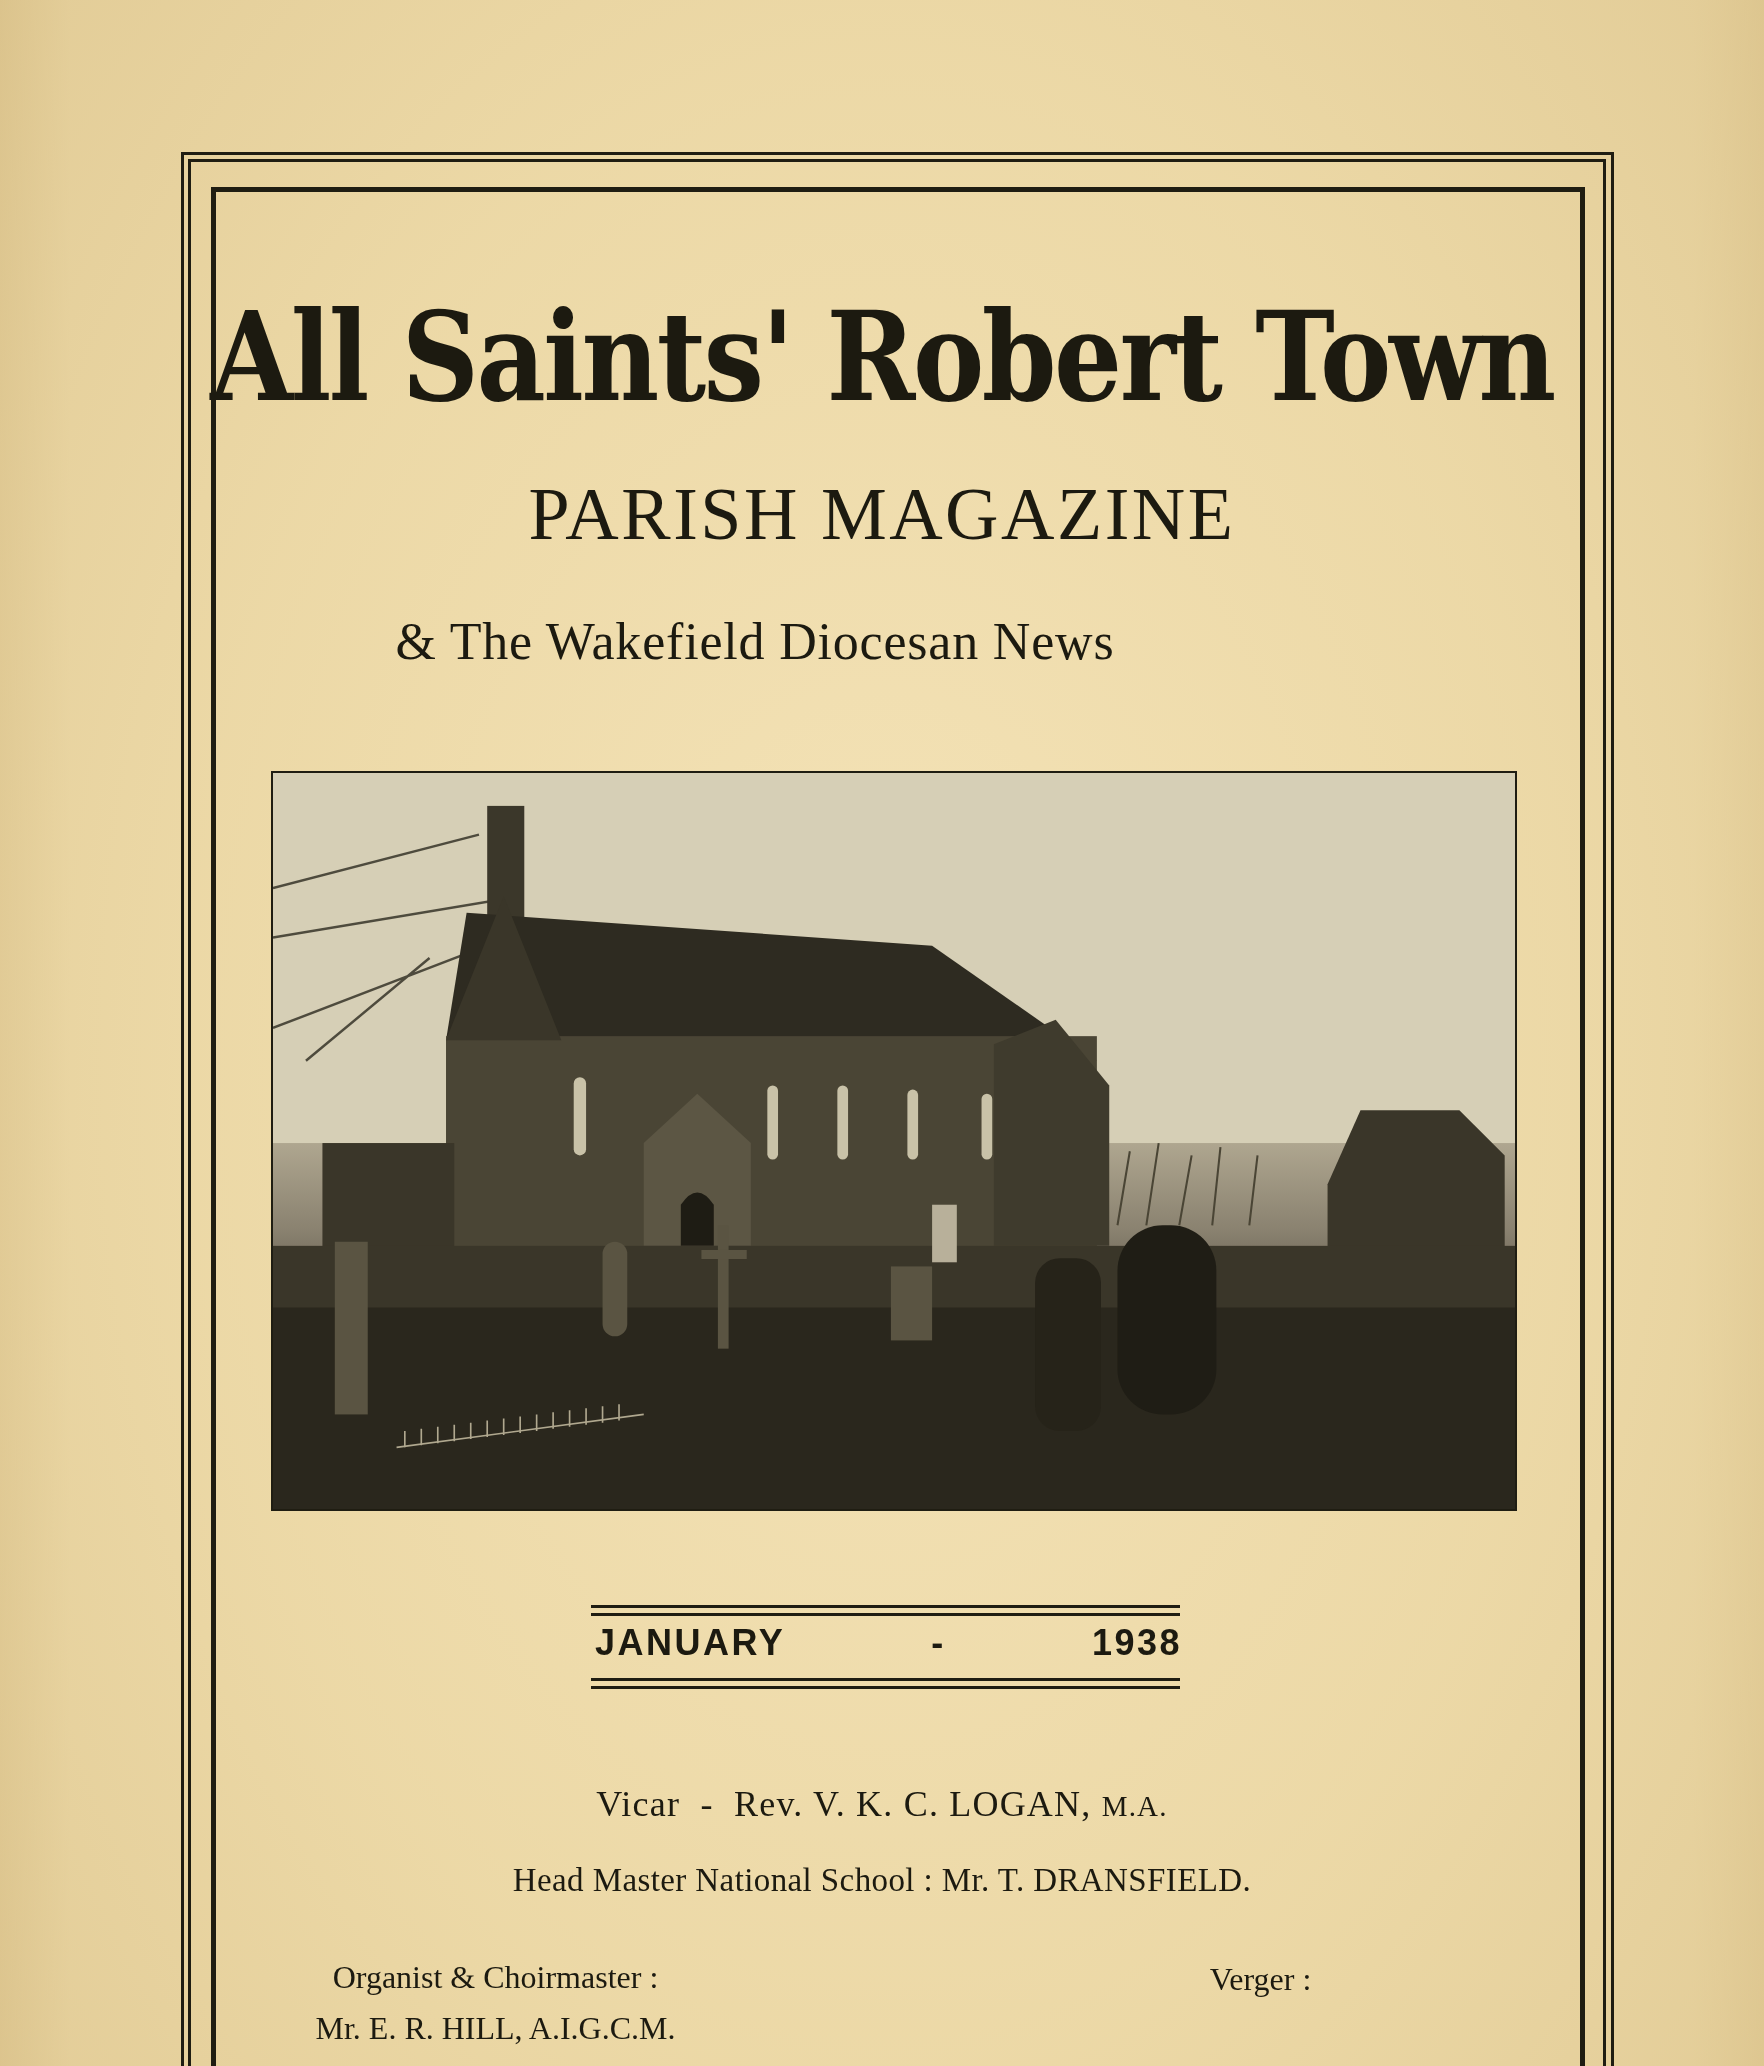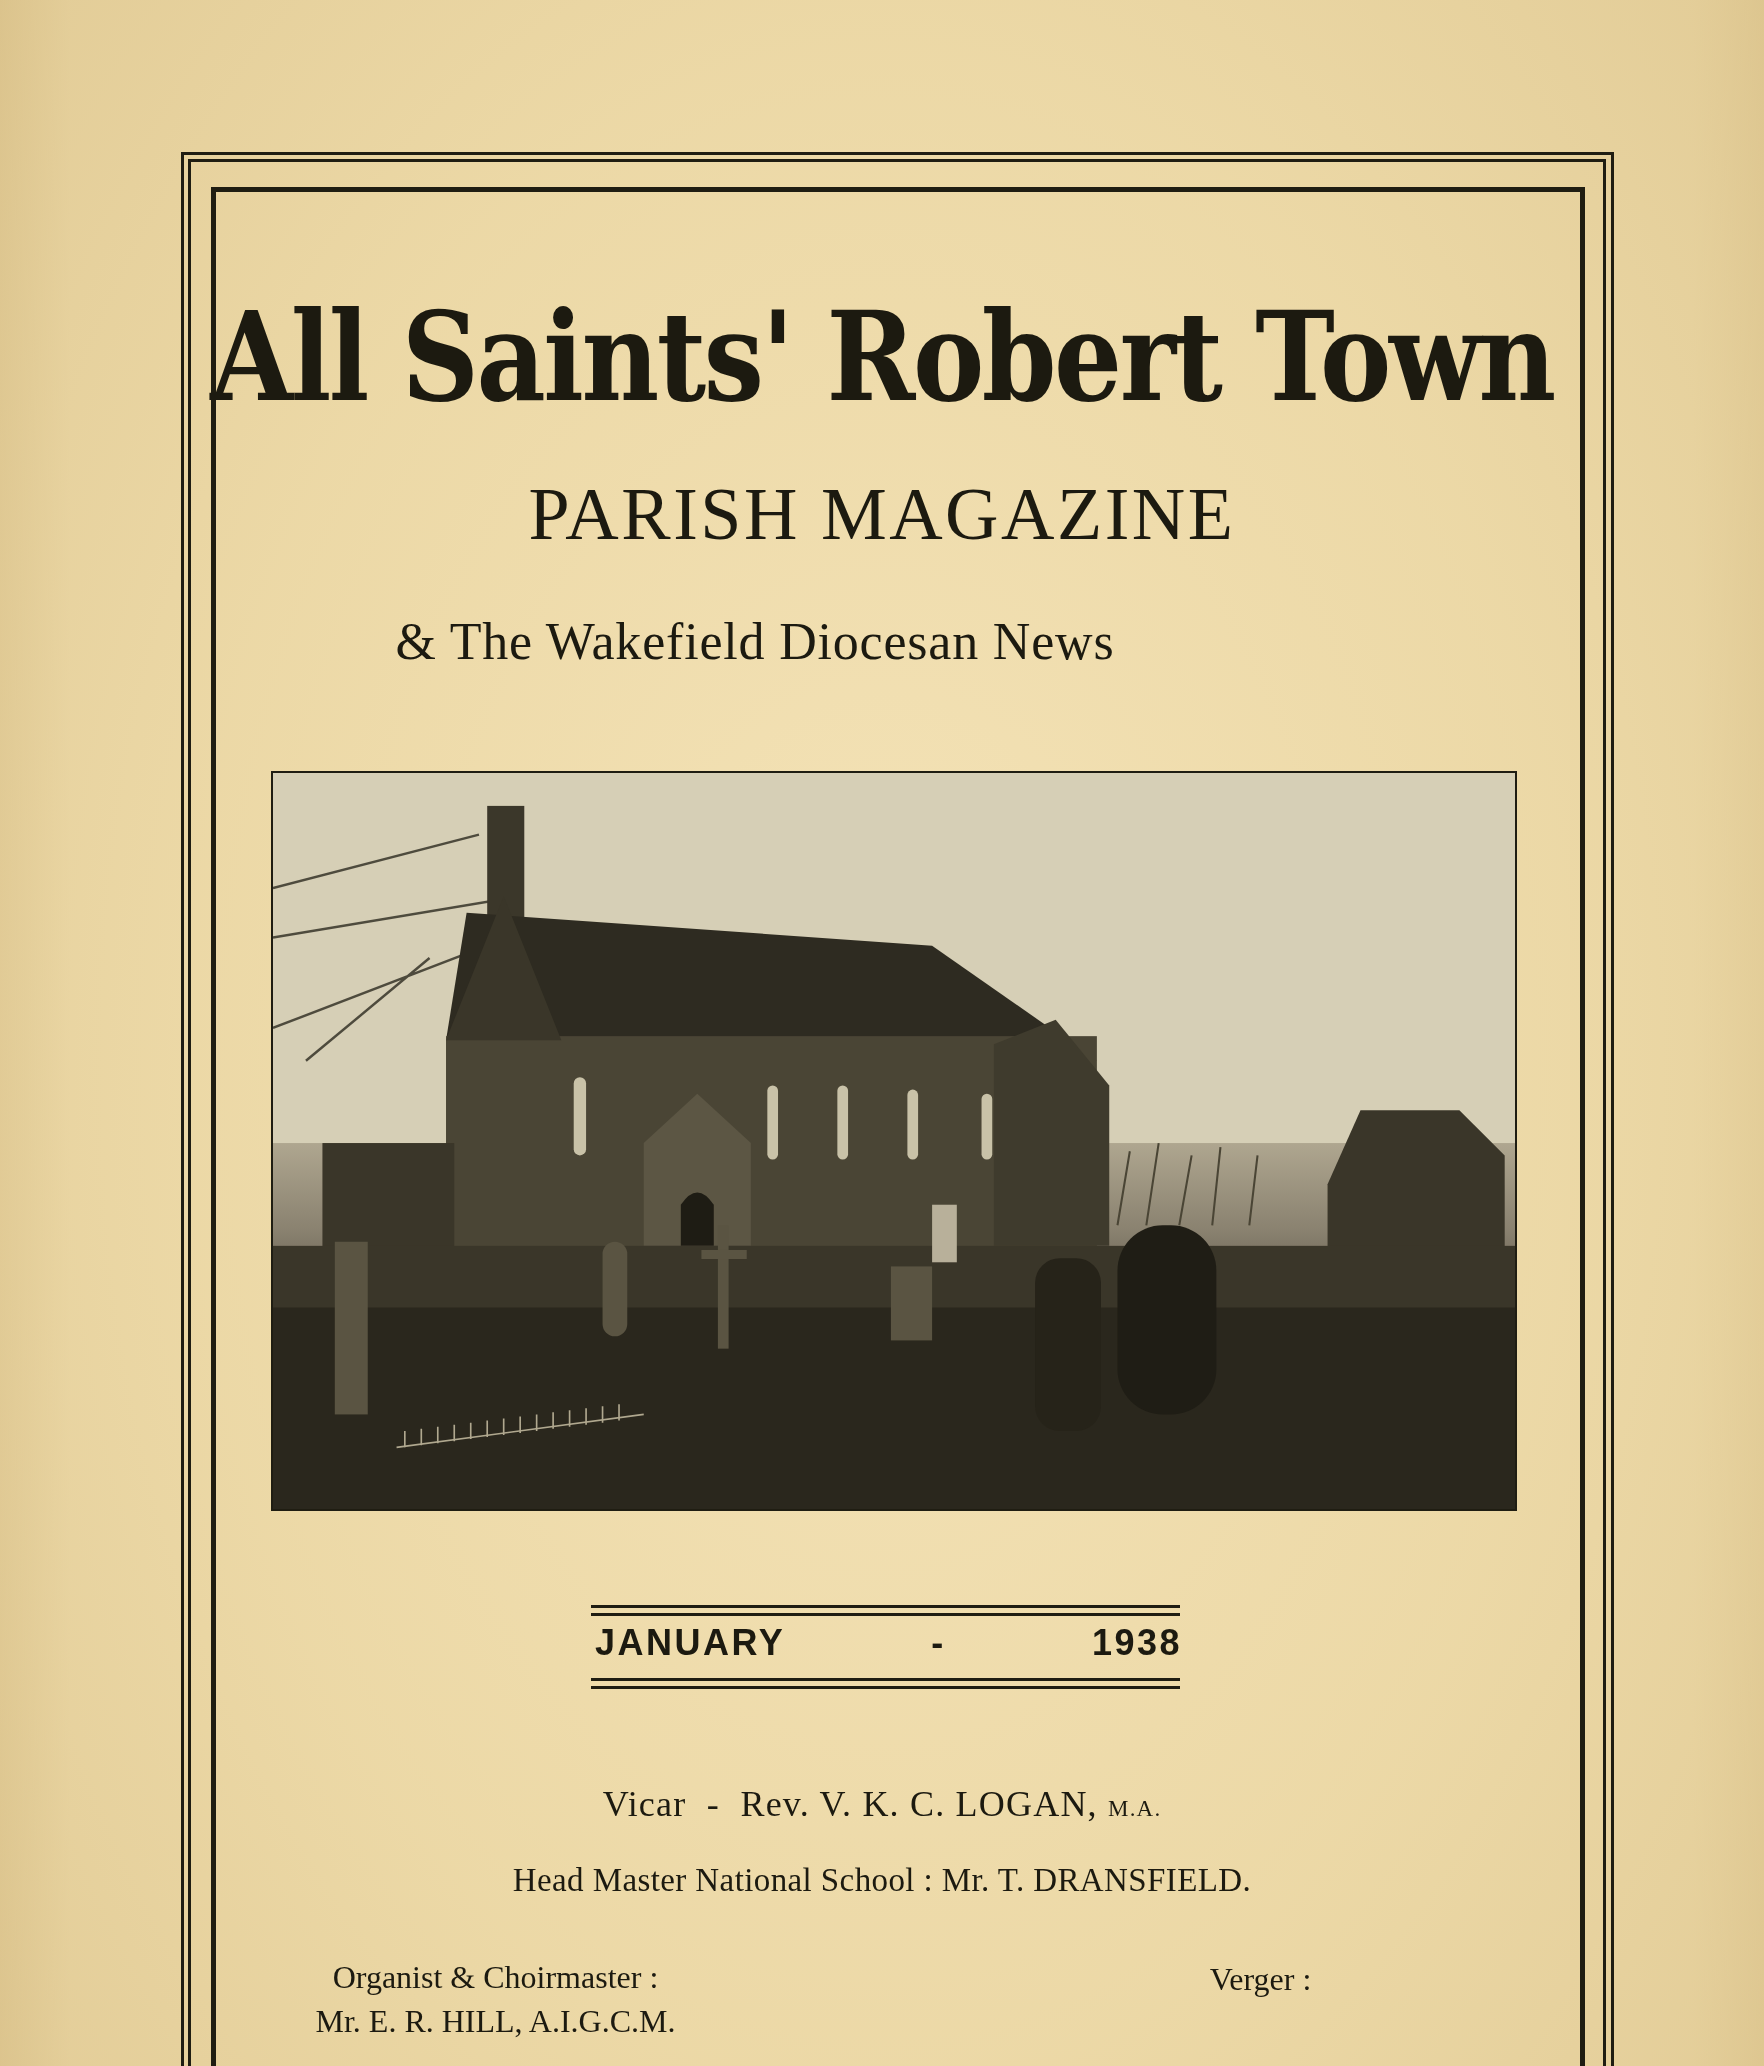--- a/index.html
+++ b/index.html
@@ -40,25 +40,25 @@
   }
   .photo svg{position:absolute;left:0;top:0;width:100%;height:100%;}
 
   .date-rule{position:absolute;left:591px;width:589px;height:10.7px;border-top:3.3px solid #1f1d12;border-bottom:3.3px solid #1f1d12;box-sizing:border-box;}
   .date{
     position:absolute;left:595px;width:587px;top:1622px;
     font-family:"Liberation Sans","DejaVu Sans",sans-serif;font-weight:bold;font-size:36px;letter-spacing:2.5px;
     display:flex;justify-content:space-between;
   }
   .vicar{position:absolute;left:0;width:1764px;top:1783px;text-align:center;font-size:36px;letter-spacing:1.2px;}
-  .vicar .sc{font-size:23px;}
+  .vicar .sc{font-size:29px;}
   .headmaster{position:absolute;left:0;width:1764px;top:1862px;text-align:center;font-size:33px;letter-spacing:0.4px;}
   .org{position:absolute;left:231px;width:529px;top:1959px;text-align:center;font-size:32px;}
   .verger{position:absolute;left:967px;width:587px;top:1961px;text-align:center;font-size:32px;}
-  .line2{display:block;margin-top:7px;}
+  .line2{display:block;margin-top:14px;}
 </style>
 </head>
 <body>
 
 <div class="paper"></div>
 <div class="frame-outer1"></div>
 <div class="frame-outer2"></div>
 <div class="frame-inner"></div>
 
 <div class="title">All Saints' Robert Town</div>

